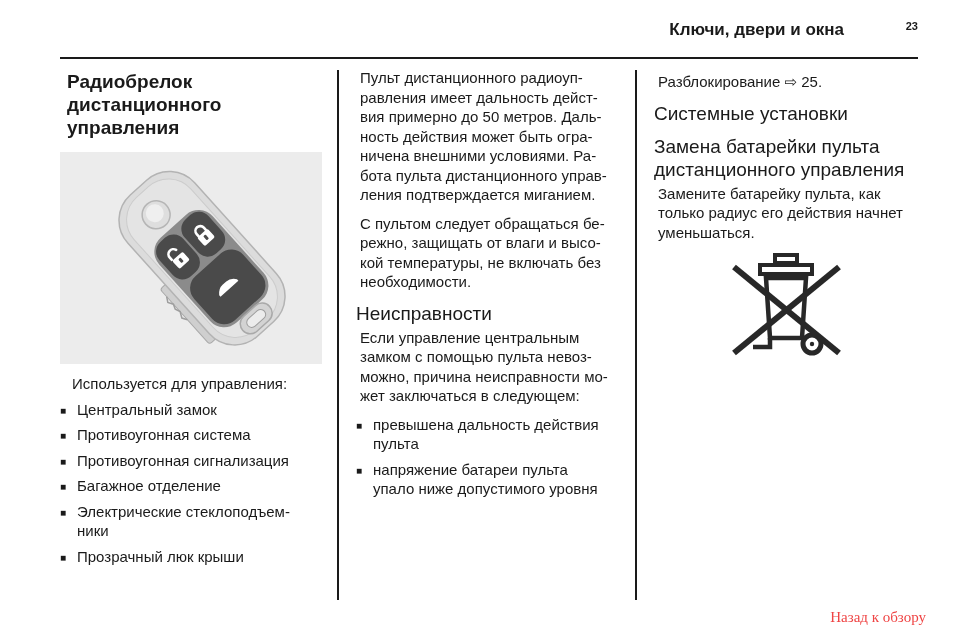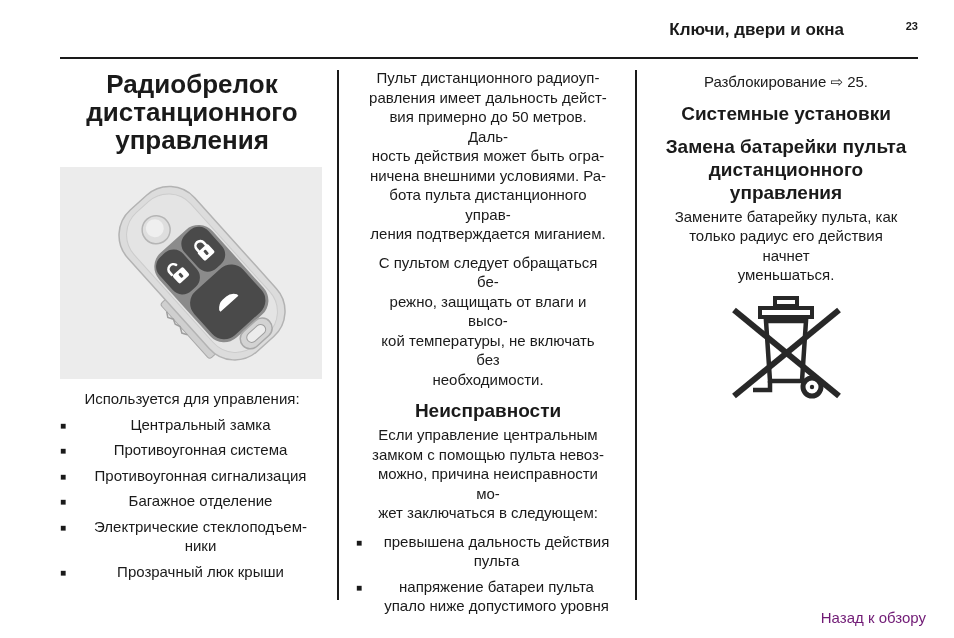--- a/index.html
+++ b/index.html
@@ -1,36 +1,36 @@
 <!DOCTYPE html>
 <html><head>
 <meta charset="utf-8">
 <style>
   html,body { margin:0; padding:0; background:#ffffff; }
   .page {
     position:relative; width:954px; height:638px; background:#ffffff;
-    font-family:"Liberation Sans", sans-serif; color:#1a1a1a; overflow:hidden;text-align:center;
+    font-family:"Liberation Sans", sans-serif; color:#1a1a1a; overflow:hidden;
   }
   .chapter-title { position:absolute; top:20px; right:110px; font-size:17px; font-weight:bold; }
   .page-number  { position:absolute; top:20px; right:36px;  font-size:11px; font-weight:bold; }
   .header-rule  { position:absolute; left:60px; right:36px; top:57px; height:2px; background:#1a1a1a; }
   .vsep { position:absolute; top:70px; width:2px; height:530px; background:#1a1a1a; }
   .vsep-1 { left:337px; } .vsep-2 { left:635px; }
   .col { position:absolute; top:68px; width:264px; font-size:15px; line-height:19.5px; }
   .col-1 { left:60px; } .col-2 { left:356px; } .col-3 { left:654px; }
-  h1.section-title { margin:2px 16px 0; font-size:26px; line-height:28px; font-weight:bold; white-space:pre-line; }
-  h2.sub { margin:10px 0 3px; font-size:19px; line-height:23px; font-weight:bold; white-space:pre-line; }
-  p.body { margin:0 12px 9px; white-space:pre-line; }
+  h1.section-title { margin:2px 7px 0; font-size:19px; line-height:23px; font-weight:bold; white-space:pre-line; }
+  h2.sub { margin:10px 0 3px; font-size:19px; line-height:23px; font-weight:normal; white-space:pre-line; }
+  p.body { margin:0 4px 9px; white-space:pre-line; }
   p.intro { margin:10px 12px 0; white-space:pre-line; }
   ul.sq { list-style:none; margin:6px 0 0; padding:0; }
   ul.sq li { position:relative; padding-left:17px; margin-bottom:6px; white-space:pre-line; }
   ul.sq li::before { content:"■"; position:absolute; left:0; top:1px; font-size:10px; line-height:19.5px; }
   .figure { width:262px; height:212px; margin:13px 0 0; }
   .weee { text-align:center; margin-top:6px; }
-  .back-link { position:absolute; top:609px; right:28px; font-size:15px; color:#701a75; cursor:pointer; }
+  .back-link { position:absolute; top:609px; right:28px; font-size:15px; color:#ef4444; cursor:pointer;font-family:Liberation Serif, serif; }
   .bold-inline { font-weight:bold; }
 </style>
 </head>
 <body>
 
 <div class="page">
 
   <div class="chapter-title">Ключи, двери и окна</div>
   <div class="page-number">23</div>
   <div class="header-rule"></div>
@@ -79,21 +79,21 @@
           </g>
 
           <rect x="-18" y="74" width="36" height="20" rx="10" fill="#d3d3d3" stroke="#a9a9a9" stroke-width="1.5"></rect>
           <rect x="-11" y="79" width="22" height="10" rx="5" fill="#ececec" stroke="#9e9e9e" stroke-width="1"></rect>
         </g>
       </svg>
     </div>
 
     <p class="intro">Используется для управления:</p>
     <ul class="sq">
-      <li>Центральный замка</li>
+      <li>Центральный замок</li>
       <li>Противоугонная система</li>
       <li>Противоугонная сигнализация</li>
       <li>Багажное отделение</li>
       <li>Электрические стеклоподъем-
 ники</li>
       <li>Прозрачный люк крыши</li>
     </ul>
   </div>
 
   <div class="col col-2">

